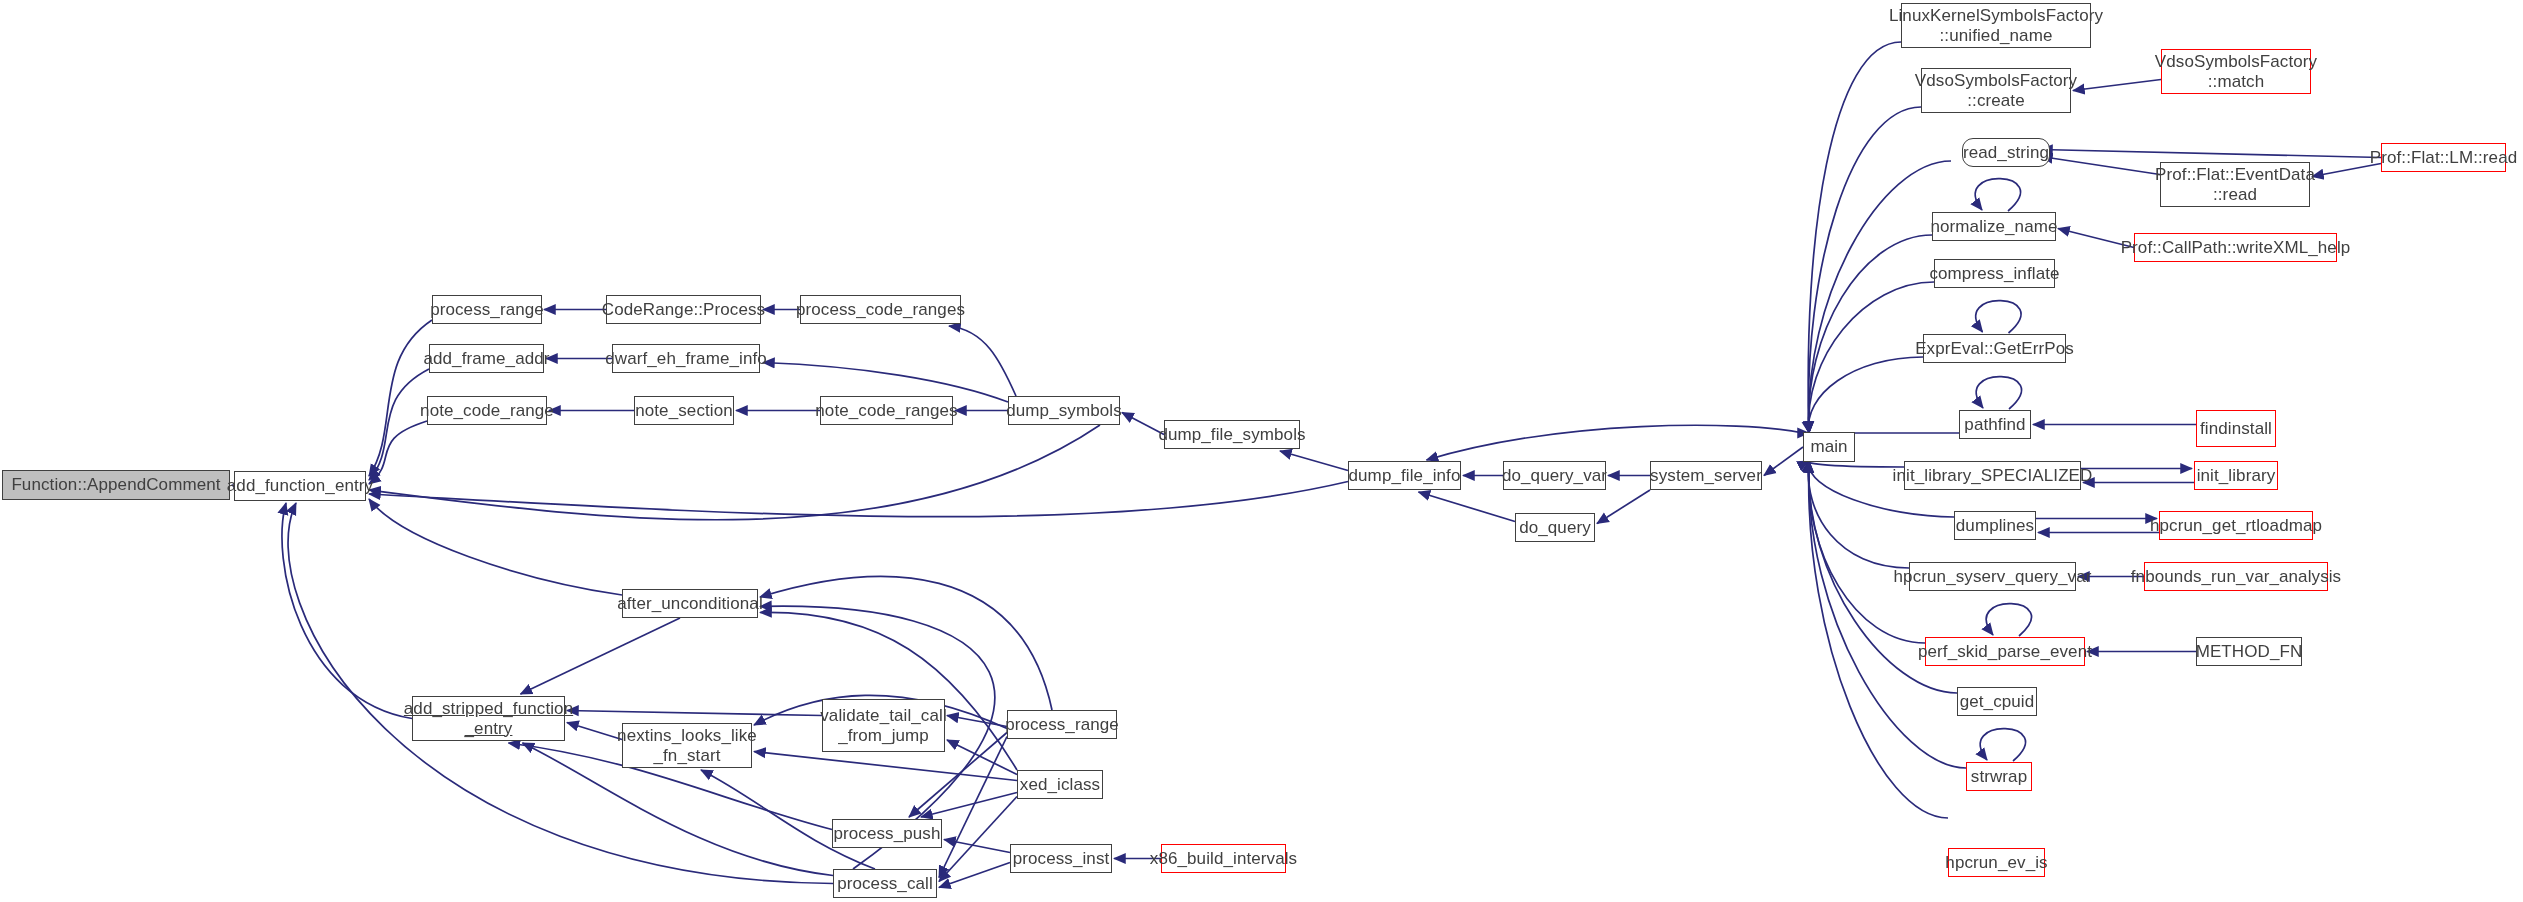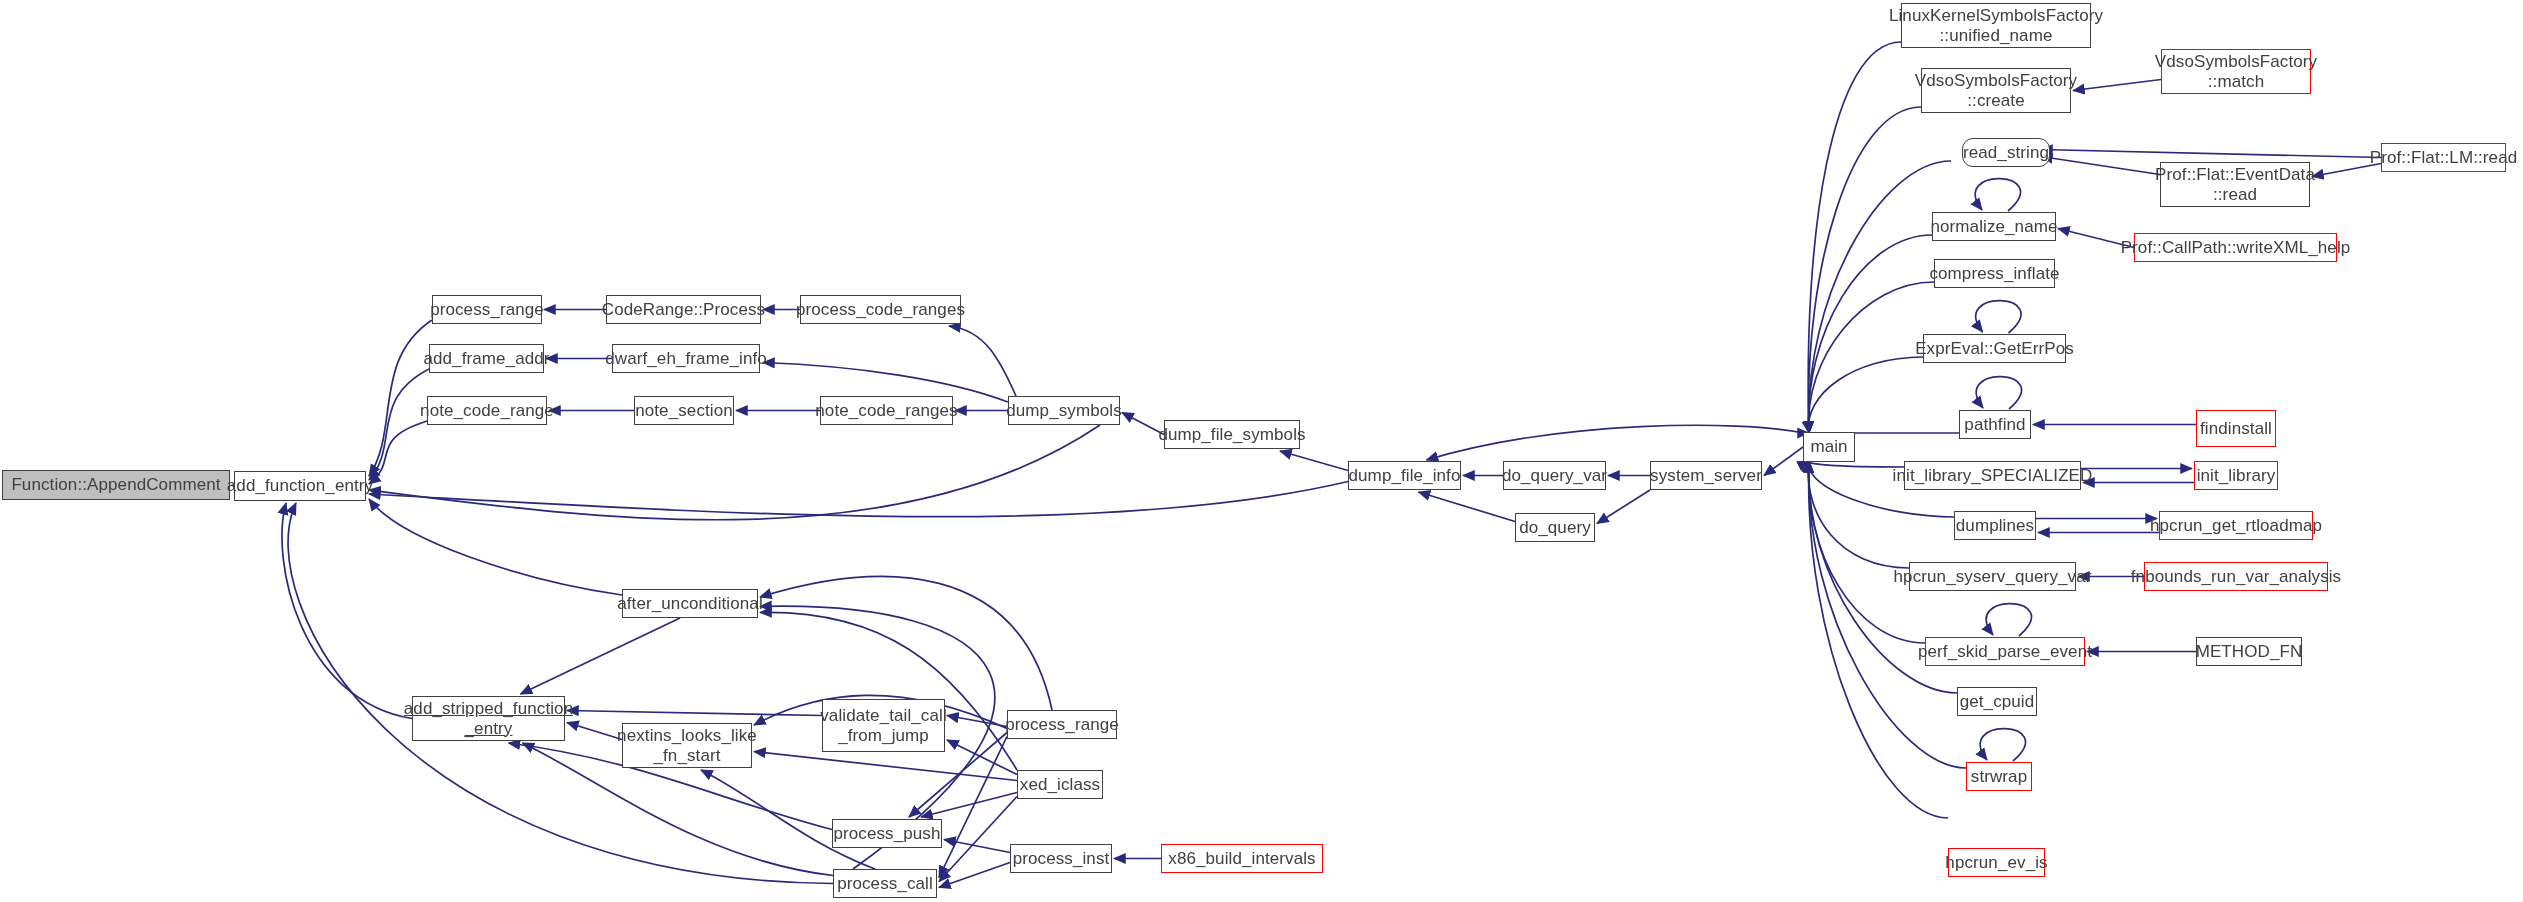--- a/index.html
+++ b/index.html
@@ -168,15 +168,15 @@
     <div class="node" style="left: 412px; top: 696px; width: 153px; height: 45px; text-decoration: underline;">add_stripped_function
 _entry</div>
     <div class="node" style="left: 622px; top: 723px; width: 130px; height: 45px;">nextins_looks_like
 _fn_start</div>
     <div class="node" style="left: 822px; top: 699px; width: 123px; height: 53px;">validate_tail_call
 _from_jump</div>
     <div class="node" style="left: 1007px; top: 710px; width: 110px; height: 29px;">process_range</div>
     <div class="node" style="left: 1017px; top: 770px; width: 86px; height: 29px;">xed_iclass</div>
     <div class="node" style="left: 832px; top: 819px; width: 110px; height: 29px;">process_push</div>
     <div class="node" style="left: 1010px; top: 844px; width: 102px; height: 29px;">process_inst</div>
-    <div class="node red" style="left: 1161px; top: 844px; width: 162px; height: 29px;">x86_build_intervals</div>
+    <div class="node red" style="left: 1161px; top: 844px; width: 125px; height: 29px;">x86_build_intervals</div>
     <div class="node" style="left: 833px; top: 869px; width: 104px; height: 29px;">process_call</div>
   </div>
 
 </body></html>

